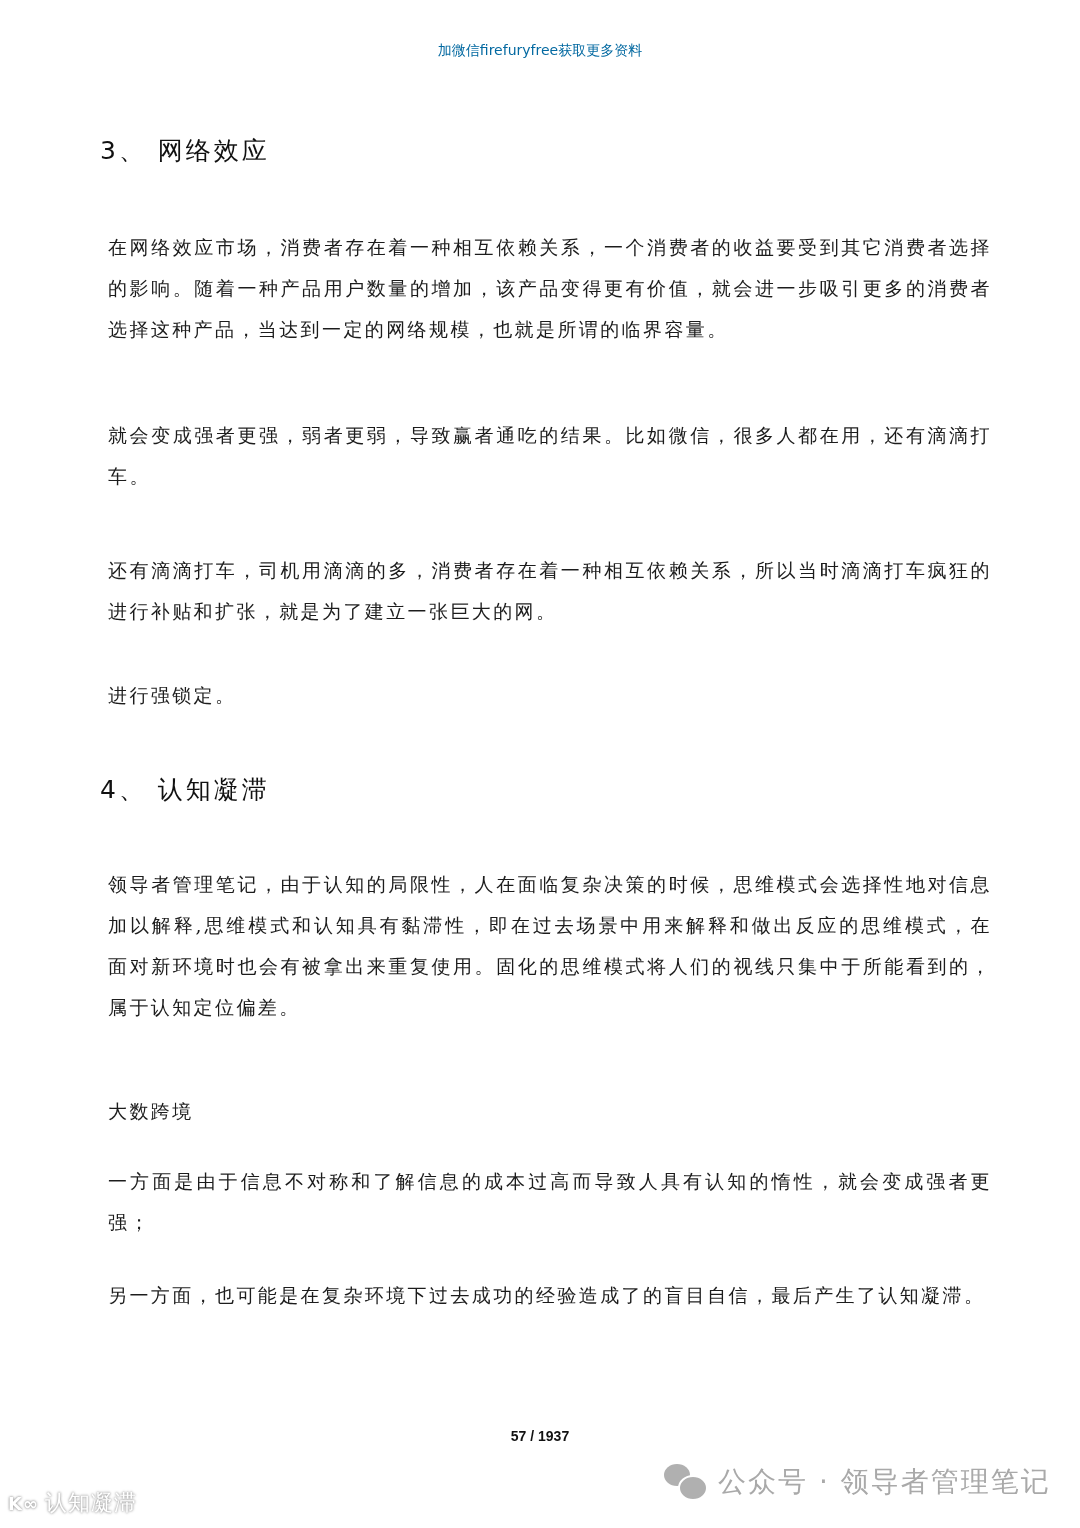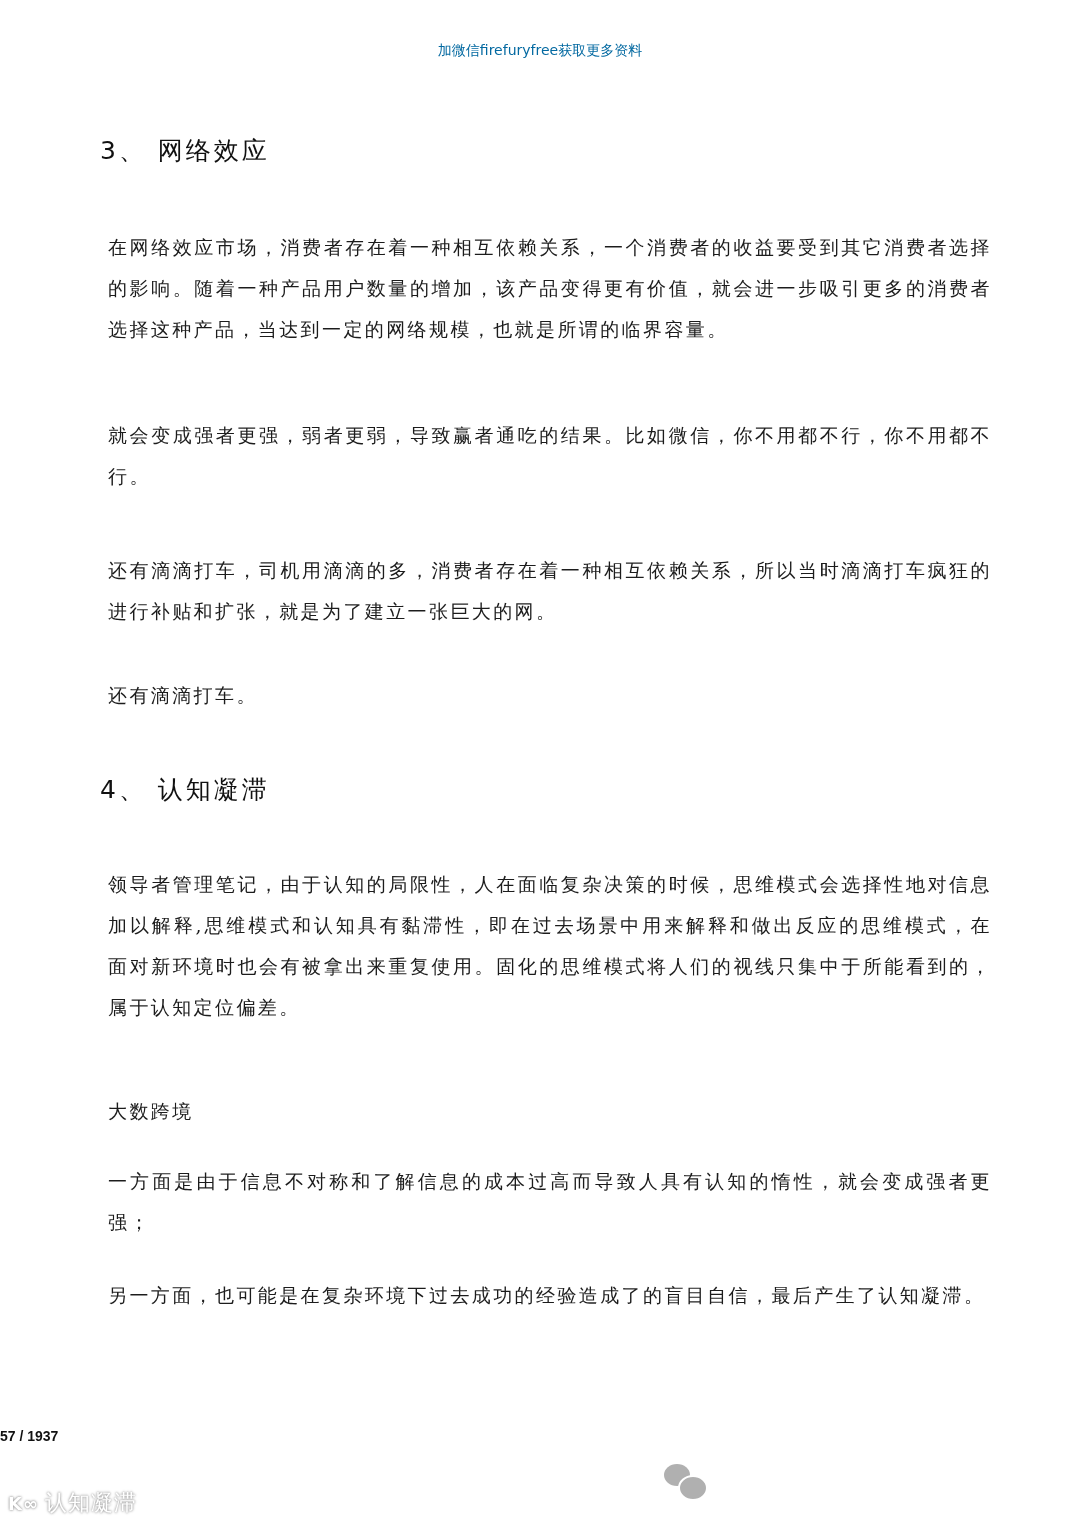--- a/index.html
+++ b/index.html
@@ -47,21 +47,21 @@
       color: #1c1c1c;
       margin: 8px;
       text-align: justify;
       word-break: break-all;
     }
     .page-number {
       position: absolute;
       top: 1428px;
       left: 0;
       width: 1080px;
-      text-align: left;
+      text-align: center;
       font-family: "Liberation Sans", "DejaVu Sans", sans-serif;
       font-weight: bold;
       font-size: 14px;
       color: #111;
     }
     .wechat-mark {
       position: absolute;
       top: 1462px;
       left: 664px;
       display: flex;
@@ -111,36 +111,37 @@
     }
   </style>
 </head>
 <body>
 
 <div class="header-note">加微信firefuryfree获取更多资料</div>
 
 <h2 class="heading" style="top:134px;">3、 网络效应</h2>
 
 <p class="para" style="top:219px;">在网络效应市场，消费者存在着一种相互依赖关系，一个消费者的收益要受到其它消费者选择的影响。随着一种产品用户数量的增加，该产品变得更有价值，就会进一步吸引更多的消费者选择这种产品，当达到一定的网络规模，也就是所谓的临界容量。</p>
-<p class="para" style="top:407px;">就会变成强者更强，弱者更弱，导致赢者通吃的结果。比如微信，你不用都不行，你不用都不行。</p>
+<p class="para" style="top:407px;">就会变成强者更强，弱者更弱，导致赢者通吃的结果。比如微信，很多人都在用，还有滴滴打车。</p>
 <p class="para" style="top:542px;">还有滴滴打车，司机用滴滴的多，消费者存在着一种相互依赖关系，所以当时滴滴打车疯狂的进行补贴和扩张，就是为了建立一张巨大的网。</p>
-<p class="para" style="top:667px;">还有滴滴打车。</p>
+<p class="para" style="top:667px;">进行强锁定。</p>
 
 <h2 class="heading" style="top:773px;">4、 认知凝滞</h2>
 
 <p class="para" style="top:856px;">领导者管理笔记，由于认知的局限性，人在面临复杂决策的时候，思维模式会选择性地对信息加以解释,思维模式和认知具有黏滞性，即在过去场景中用来解释和做出反应的思维模式，在面对新环境时也会有被拿出来重复使用。固化的思维模式将人们的视线只集中于所能看到的，属于认知定位偏差。</p>
 <p class="para" style="top:1083px;">大数跨境</p>
 <p class="para" style="top:1153px;">一方面是由于信息不对称和了解信息的成本过高而导致人具有认知的惰性，就会变成强者更强；</p>
 <p class="para" style="top:1267px;">另一方面，也可能是在复杂环境下过去成功的经验造成了的盲目自信，最后产生了认知凝滞。</p>
 
 <div class="page-number">57 / 1937</div>
 
 <div class="wechat-mark">
   <div class="wechat-icon">
     <div class="bubble-a"></div>
     <div class="bubble-b"></div>
   </div>
+  <span>公众号 · 领导者管理笔记</span>
 </div>
 
 <div class="brand-mark">
   <span class="brand-logo">K∞</span>
   <span>认知凝滞</span>
 </div>
 
 </body></html>

